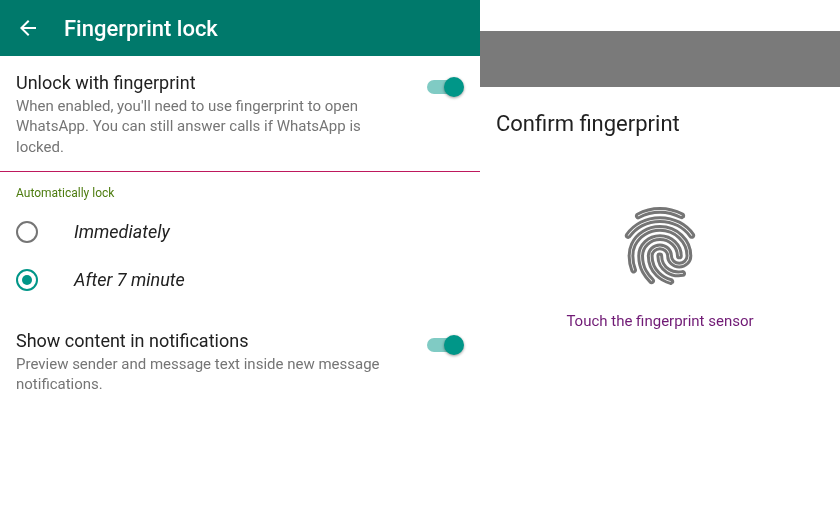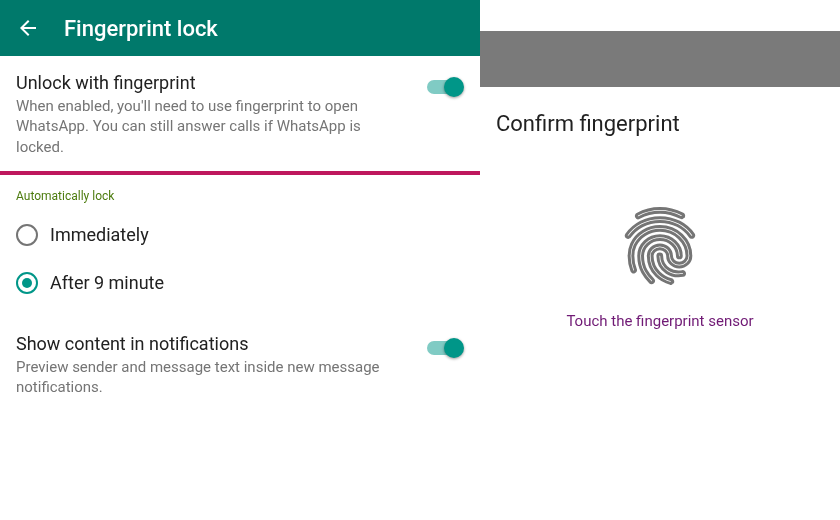--- a/index.html
+++ b/index.html
@@ -72,21 +72,21 @@
       height: 100px;
       margin-bottom: 16px;
     }
     .fp-instruction {
       font-size: 15px;
       color: #701a75;
       text-align: center;
     }
     .settings-section {
       padding: 16px 16px 14px 16px;
-      border-bottom: 4px solid #be185d;
+      border-bottom: 1px solid #be185d;
     }
     .setting-row {
       display: flex;
       align-items: flex-start;
       justify-content: space-between;
       gap: 12px;
     }
     .setting-text {
       flex: 1;
     }
@@ -136,23 +136,24 @@
       font-size: 12px;
       font-weight: 400;
       padding: 14px 16px 8px 16px;
     }
     .radio-group {
       padding: 0 16px 10px 16px;
     }
     .radio-item {
       display: flex;
       align-items: center;
-      gap: 12px;
+      gap: 36px;
       padding: 13px 0;
       cursor: pointer;
+      font-style: italic;
     }
     .radio-circle {
       width: 22px;
       height: 22px;
       border-radius: 50%;
       border: 2px solid #757575;
       display: flex;
       align-items: center;
       justify-content: center;
       flex-shrink: 0;
@@ -207,21 +208,21 @@
   <div class="section-header">Automatically lock</div>
   <div class="radio-group">
     <div class="radio-item">
       <div class="radio-circle"></div>
       <div class="radio-label">Immediately</div>
     </div>
     <div class="radio-item selected">
       <div class="radio-circle">
           <div class="radio-dot"></div>
         </div>
-      <div class="radio-label">After 9 minute</div>
+      <div class="radio-label">After 7 minute</div>
     </div>
   </div>
 
   <div class="settings-section no-border">
     <div class="setting-row">
       <div class="setting-text">
         <div class="setting-title">Show content in notifications</div>
         <div class="setting-desc">Preview sender and message text inside new message notifications.</div>
       </div>
       <div class="switch switch-on">

